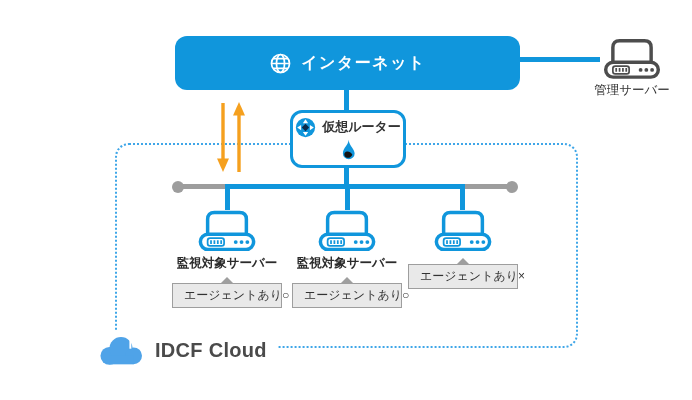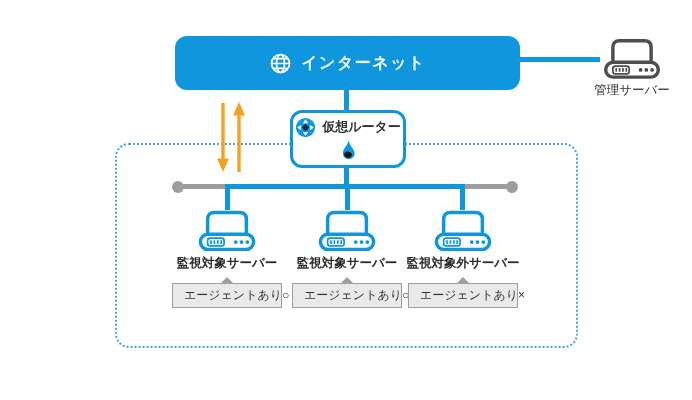--- a/index.html
+++ b/index.html
@@ -168,19 +168,31 @@
   <div class="server-group s3">
     <svg class="server-icon" width="62" height="46" viewBox="0 0 64 46">
       <path d="M12 29 V12 Q12 5 19 5 H45 Q52 5 52 12 V29" fill="none" stroke="#1096dc" stroke-width="3.6" stroke-linejoin="round"></path>
       <rect x="4.5" y="27.5" width="55" height="15.5" rx="7.75" fill="#ffffff" stroke="#1096dc" stroke-width="3.6"></rect>
       <rect x="12" y="31.5" width="17" height="8" rx="2.5" fill="none" stroke="#1096dc" stroke-width="1.8"></rect>
       <path d="M15.5 33.5v4 M19 33.5v4 M22.5 33.5v4 M26 33.5v4" stroke="#1096dc" stroke-width="1.8"></path>
       <circle cx="41" cy="35.5" r="2" fill="#1096dc"></circle>
       <circle cx="47" cy="35.5" r="2" fill="#1096dc"></circle>
       <circle cx="53" cy="35.5" r="2" fill="#1096dc"></circle>
     </svg>
-    <div class="server-label">監視対象外サーバー</div>
     <div class="agent-box">エージェントあり×</div>
   </div>
 
 
+  <div class="logo">
+    <svg width="50" height="33" viewBox="0 0 56 36">
+      <g fill="#4fa3e8">
+        <circle cx="15" cy="24" r="10"></circle>
+        <circle cx="28" cy="16" r="13"></circle>
+        <circle cx="42" cy="24" r="9.5"></circle>
+        <rect x="15" y="24" width="27" height="9.5"></rect>
+      </g>
+      <line x1="38.5" y1="4" x2="38.5" y2="16" stroke="#ffffff" stroke-width="2.2"></line>
+      <path d="M38.5 3 L45.5 6.5 L38.5 10 Z" fill="#ffffff"></path>
+    </svg>
+    <span class="logo-text">IDCF Cloud</span>
+  </div>
 
 </div>
 
 </body></html>

